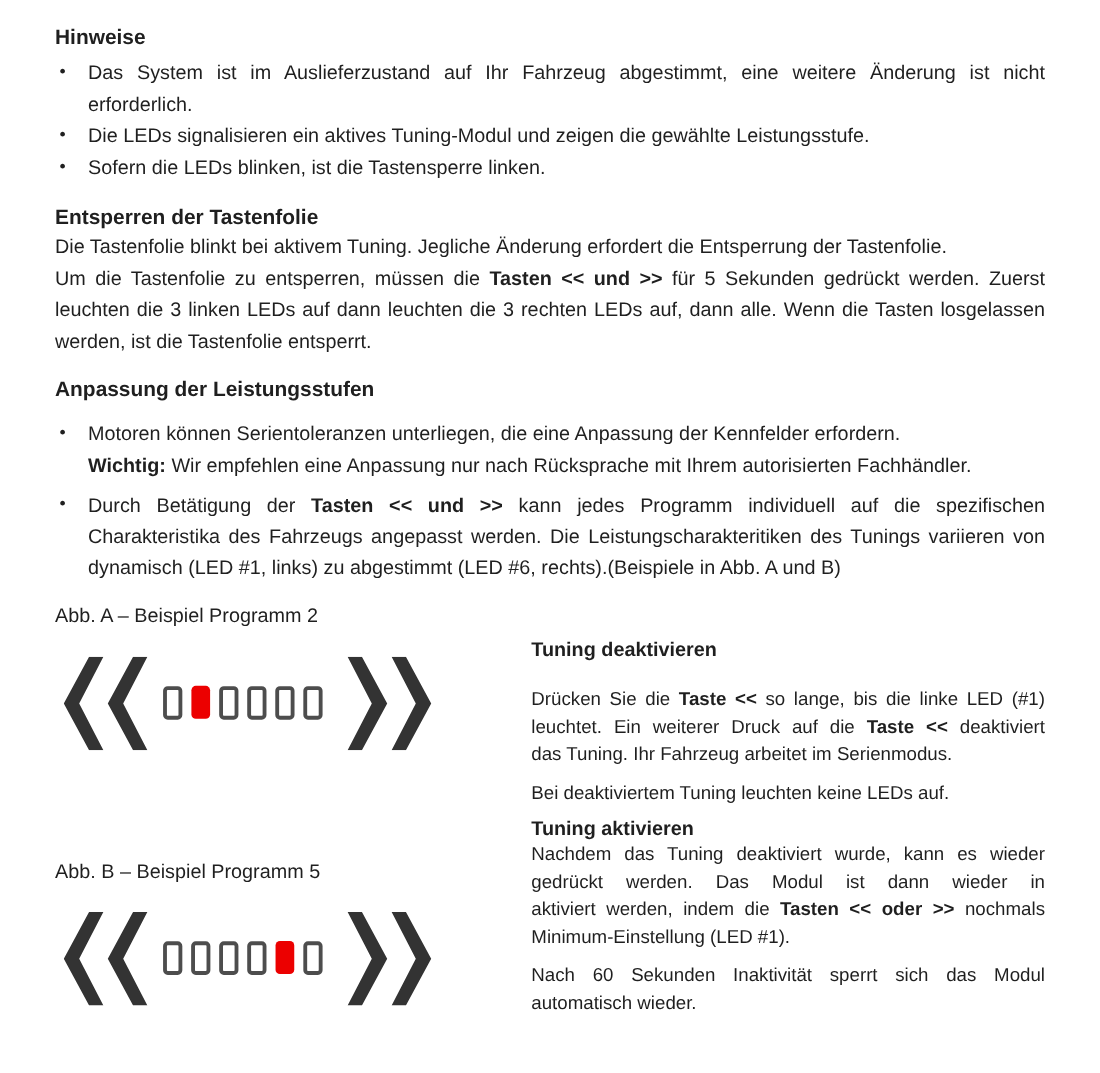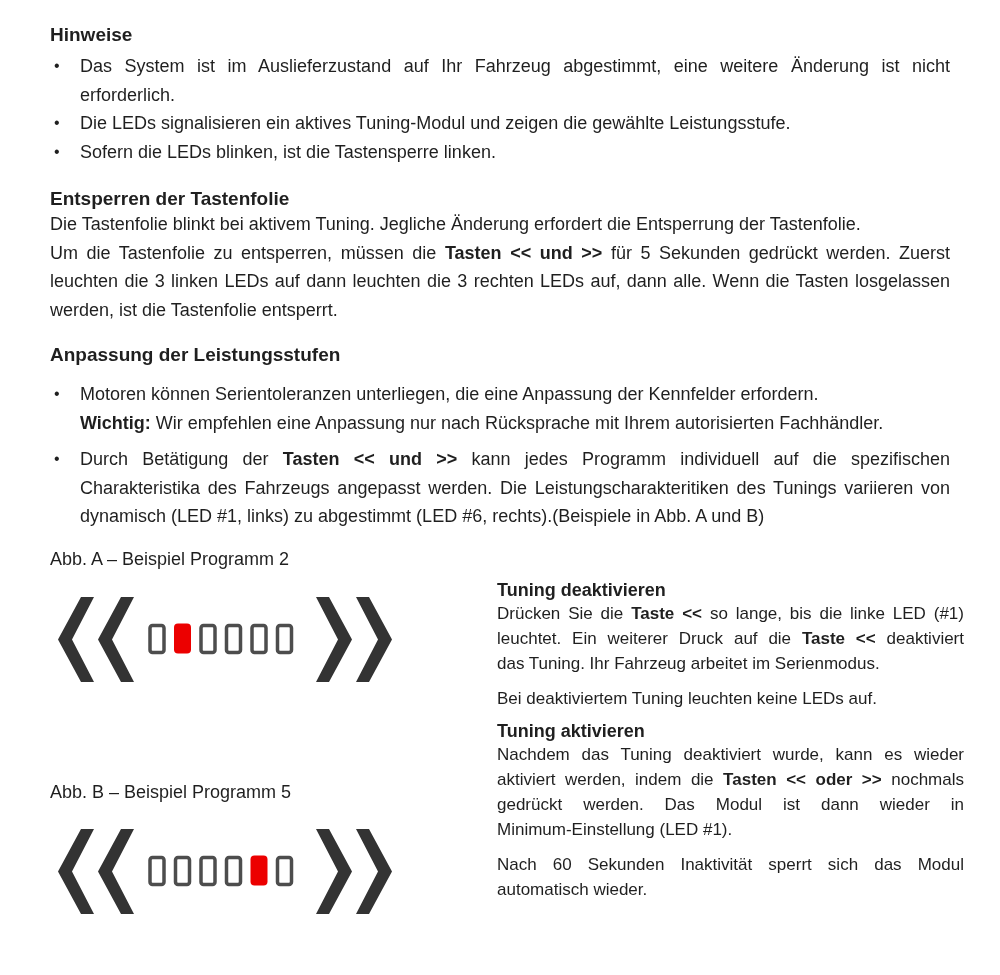--- a/index.html
+++ b/index.html
@@ -23,33 +23,33 @@
 
   .sec-hinweise-bullets { margin-top:6px; }
   .sec-entsperren-para { }
   .sec-anpassung-bullets { margin-top:14px; }
   .sec-anpassung-bullets .bullet-item + .bullet-item { margin-top:8px; }
 
   .bullet-item { position:relative; padding-left:30px; }
   .bullet-marker { position:absolute; left:4px; top:0; line-height:28.5px; font-size:16px; }
 
   
-  .bottom { margin-top:16px; display:flex; gap:27px; }
+  .bottom { margin-top:16px; display:flex; gap:13px; }
   .fig-col { width:420px; flex:0 0 420px; }
   .fig-label { font-size:18px; line-height:24px; }
   .fig-wrap + .fig-wrap { margin-top:0; }
   .fig-svg { display:block; margin:26px 0 0 8px; }
   .fig-wrap-b .fig-label { margin-top:98px; }
   .fig-wrap-b .fig-svg { margin-top:25px; }
 
   .right-col { width:467px; flex:0 0 467px; padding-top:32px; box-sizing:border-box; }
   .rc-h { font-size:18px; font-weight:bold; line-height:22px; }
   .rline { font-size:17px; line-height:25px; }
   .rline.j { text-align:justify; text-align-last:justify; text-justify:inter-word; }
-  .rb-deactivate-para { }
+  .rb-deactivate-para { margin-top:22px; }
   .rb-deactivate-note { margin-top:10px; }
   .rb-activate-heading { margin-top:9px; }
   .rb-activate-para { margin-top:0; }
   .rb-timeout-para { margin-top:10px; }
 </style>
 </head>
 <body>
 
 <div class="page">
   <div id="main-flow">
@@ -130,22 +130,22 @@
           <div class="rline j"><span>Drücken Sie die </span><span class="b">Taste &lt;&lt;</span><span> so lange, bis die linke LED (#1)</span></div>
           <div class="rline j"><span>leuchtet. Ein weiterer Druck auf die </span><span class="b">Taste &lt;&lt;</span><span> deaktiviert</span></div>
           <div class="rline"><span>das Tuning. Ihr Fahrzeug arbeitet im Serienmodus.</span></div>
         </div>
         <div class="rb-deactivate-note">
           <div class="rline"><span>Bei deaktiviertem Tuning leuchten keine LEDs auf.</span></div>
         </div>
         <div class="rc-h rb-activate-heading">Tuning aktivieren</div>
         <div class="rb-activate-para">
           <div class="rline j"><span>Nachdem das Tuning deaktiviert wurde, kann es wieder</span></div>
+          <div class="rline j"><span>gedrückt werden. Das Modul ist dann wieder in</span></div>
           <div class="rline j"><span>aktiviert werden, indem die </span><span class="b">Tasten &lt;&lt; oder &gt;&gt;</span><span> nochmals</span></div>
-          <div class="rline j"><span>gedrückt werden. Das Modul ist dann wieder in</span></div>
           <div class="rline"><span>Minimum-Einstellung (LED #1).</span></div>
         </div>
         <div class="rb-timeout-para">
           <div class="rline j"><span>Nach 60 Sekunden Inaktivität sperrt sich das Modul</span></div>
           <div class="rline"><span>automatisch wieder.</span></div>
         </div>
       </div>
   </div>
 </div>
 

